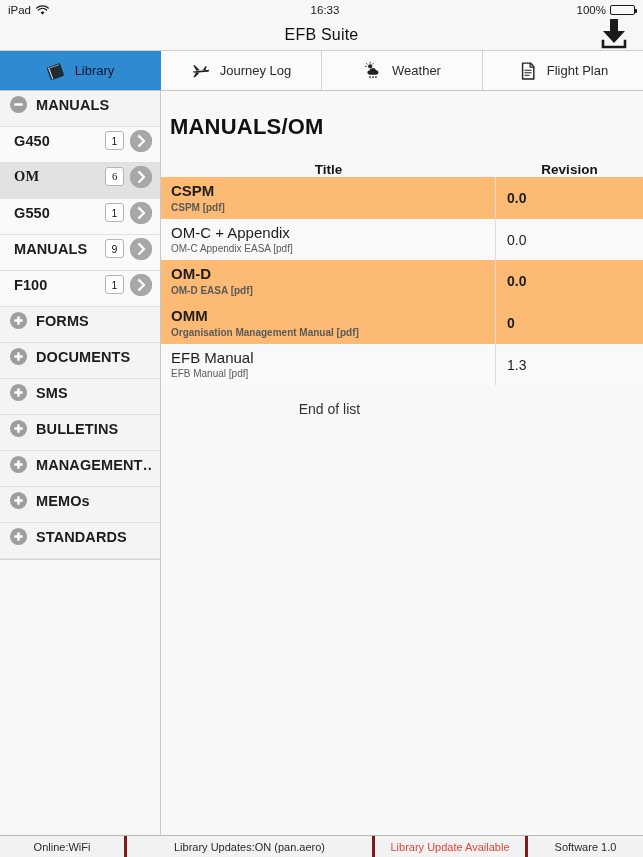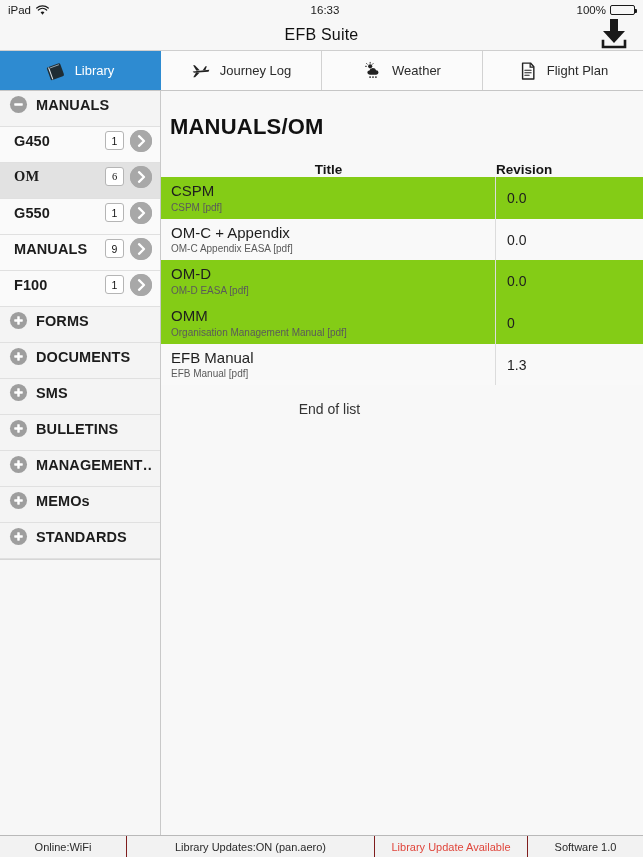--- a/index.html
+++ b/index.html
@@ -67,21 +67,21 @@
   .tab {
     flex: 1 1 0; min-width: 0;
     display: flex; align-items: center; justify-content: center;
     gap: 9px;
     font-size: 13px; color: #2b2b2b;
     border-right: 1px solid #d2d2d2;
     background: #fbfbfb;
     cursor: pointer;
   }
   .tab:last-child { border-right: none; }
-  .tab.active { background: #2e8bd1; color: #ffffff; border-right-color: #2e8bd1; }
+  .tab.active { background: #2e8bd1; color: #0f172a; border-right-color: #2e8bd1; }
   .tab .ticon { width: 20px; height: 20px; display: flex; align-items: center; justify-content: center; flex: 0 0 20px; }
   .tab .tlabel { white-space: nowrap; }
 
   
   .body {
     flex: 1 1 auto; display: flex; min-height: 0;
     background: #f7f7f7;
   }
   .sidebar {
     flex: 0 0 161px; width: 161px;
@@ -135,27 +135,27 @@
     padding: 23px 0 13px 9px;
     letter-spacing: .2px;
   }
   .tbl { width: 100%; }
   .tbl-head {
     display: flex; align-items: flex-end;
     height: 24px;
     font-size: 13.5px; font-weight: bold; color: #151515;
   }
   .col-title { flex: 0 0 335px; width: 335px; text-align: center; }
-  .col-rev   { flex: 1 1 auto; }
+  .col-rev   { flex: 1 1 auto; text-align: center; }
   .row {
     display: flex; align-items: stretch;
     min-height: 38px;
     cursor: pointer;
   }
-  .row.odd  { background: #84cc16; }
+  .row.odd  { background: #fdba74; font-weight: bold; }
   .row.even { background: #f9f9f9; }
   .cell-title {
     flex: 0 0 335px; width: 335px;
     padding: 5px 8px 5px 10px;
     display: flex; flex-direction: column; justify-content: center;
     border-right: 1px solid #dcdcdc;
   }
   .cell-title .t1 { font-size: 15px; color: #1e1e1e; line-height: 1.18; }
   .cell-title .t2 { font-size: 10px; color: #5a5a5a; margin-top: 2px; line-height: 1.2; }
   .cell-rev {
@@ -175,21 +175,21 @@
   
   .footer {
     flex: 0 0 22px; height: 22px;
     display: flex; align-items: stretch;
     background: #f2f2f2;
     border-top: 1px solid #b9b9b9;
     font-size: 11px; color: #2a2a2a;
   }
   .fseg {
     display: flex; align-items: center; justify-content: center;
-    border-right: 1px solid #7f1d1d;
+    border-right: 3px solid #7f1d1d;
     white-space: nowrap;
   }
   .fseg:last-child { border-right: none; }
   .fseg.f1 { flex: 0 0 127px; }
   .fseg.f2 { flex: 0 0 248px; }
   .fseg.f3 { flex: 1 1 auto; color: #e0463c; }
   .fseg.f4 { flex: 0 0 115px; }
 </style>
 </head>
 <body>

